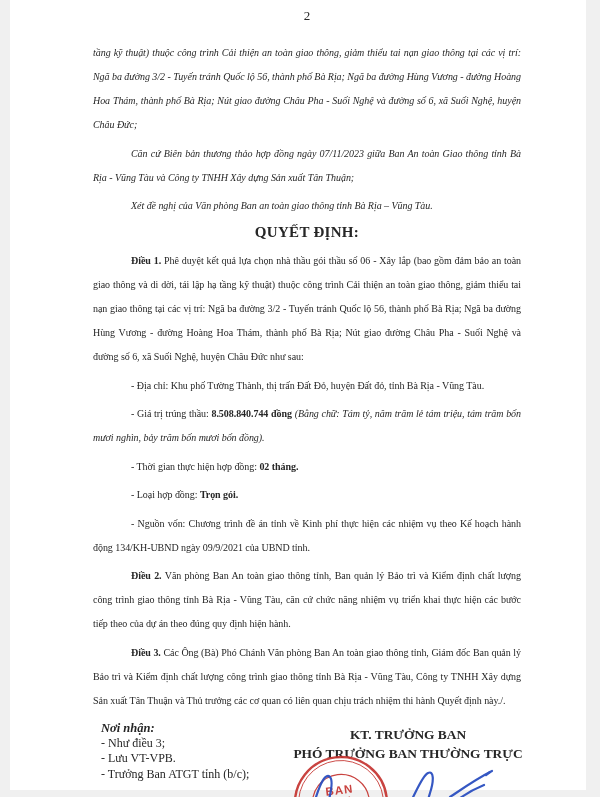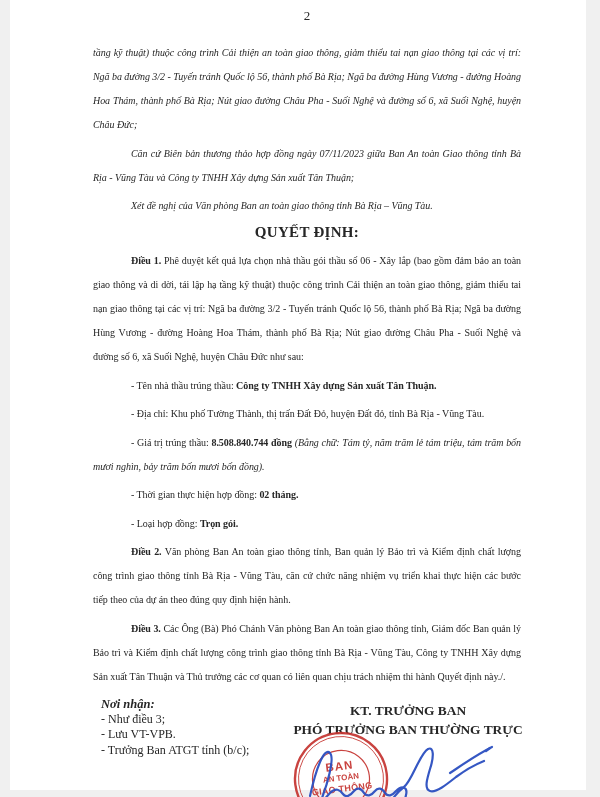--- a/index.html
+++ b/index.html
@@ -63,25 +63,25 @@
     <div>
         <p class="para"><span class="i">tầng kỹ thuật) thuộc công trình Cải thiện an toàn giao thông, giảm thiểu tai nạn giao thông tại các vị trí: Ngã ba đường 3/2 - Tuyến tránh Quốc lộ 56, thành phố Bà Rịa; Ngã ba đường Hùng Vương - đường Hoàng Hoa Thám, thành phố Bà Rịa; Nút giao đường Châu Pha - Suối Nghệ và đường số 6, xã Suối Nghệ, huyện Châu Đức;</span></p>
         <p class="para ind"><span class="i">Căn cứ Biên bản thương thảo hợp đồng ngày 07/11/2023 giữa Ban An toàn Giao thông tỉnh Bà Rịa - Vũng Tàu và Công ty TNHH Xây dựng Sản xuất Tân Thuận;</span></p>
         <p class="para ind"><span class="i">Xét đề nghị của Văn phòng Ban an toàn giao thông tỉnh Bà Rịa – Vũng Tàu.</span></p>
       </div>
 
     <div class="heading">QUYẾT ĐỊNH:</div>
 
     <div>
         <p class="para ind"><span class="b">Điều 1.</span><span class="n"> Phê duyệt kết quả lựa chọn nhà thầu gói thầu số 06 - Xây lắp (bao gồm đảm bảo an toàn giao thông và di dời, tái lập hạ tầng kỹ thuật) thuộc công trình Cải thiện an toàn giao thông, giảm thiểu tai nạn giao thông tại các vị trí: Ngã ba đường 3/2 - Tuyến tránh Quốc lộ 56, thành phố Bà Rịa; Ngã ba đường Hùng Vương - đường Hoàng Hoa Thám, thành phố Bà Rịa; Nút giao đường Châu Pha - Suối Nghệ và đường số 6, xã Suối Nghệ, huyện Châu Đức như sau:</span></p>
-        <p class="para ind"><span class="n">- Tên nhà thầu trúng thầu: </span><span class="b">Công ty TNHH Xây dựng Sản xuất Tân Thuận.</span></p>
         <p class="para ind"><span class="n">- Địa chỉ: Khu phố Tường Thành, thị trấn Đất Đỏ, huyện Đất đỏ, tỉnh Bà Rịa - Vũng Tàu.</span></p>
         <p class="para ind"><span class="n">- Giá trị trúng thầu: </span><span class="b">8.508.840.744 đồng </span><span class="i">(Bằng chữ: Tám tỷ, năm trăm lẻ tám triệu, tám trăm bốn mươi nghìn, bảy trăm bốn mươi bốn đồng).</span></p>
         <p class="para ind"><span class="n">- Thời gian thực hiện hợp đồng: </span><span class="b">02 tháng.</span></p>
         <p class="para ind"><span class="n">- Loại hợp đồng: </span><span class="b">Trọn gói.</span></p>
+        <p class="para ind"><span class="n">- Nguồn vốn: Chương trình đề án tỉnh về Kinh phí thực hiện các nhiệm vụ theo Kế hoạch hành động 134/KH-UBND ngày 09/9/2021 của UBND tỉnh.</span></p>
         <p class="para ind"><span class="b">Điều 2.</span><span class="n"> Văn phòng Ban An toàn giao thông tỉnh, Ban quản lý Bảo trì và Kiểm định chất lượng công trình giao thông tỉnh Bà Rịa - Vũng Tàu, căn cứ chức năng nhiệm vụ triển khai thực hiện các bước tiếp theo của dự án theo đúng quy định hiện hành.</span></p>
         <p class="para ind"><span class="b">Điều 3.</span><span class="n"> Các Ông (Bà) Phó Chánh Văn phòng Ban An toàn giao thông tỉnh, Giám đốc Ban quản lý Bảo trì và Kiểm định chất lượng công trình giao thông tỉnh Bà Rịa - Vũng Tàu, Công ty TNHH Xây dựng Sản xuất Tân Thuận và Thủ trưởng các cơ quan có liên quan chịu trách nhiệm thi hành Quyết định này./.</span></p>
       </div>
 
     <div class="footer">
 
       <div class="recipients">
         <div class="label">Nơi nhận:</div>
         <div>
             <div class="line">- Như điều 3;</div>

